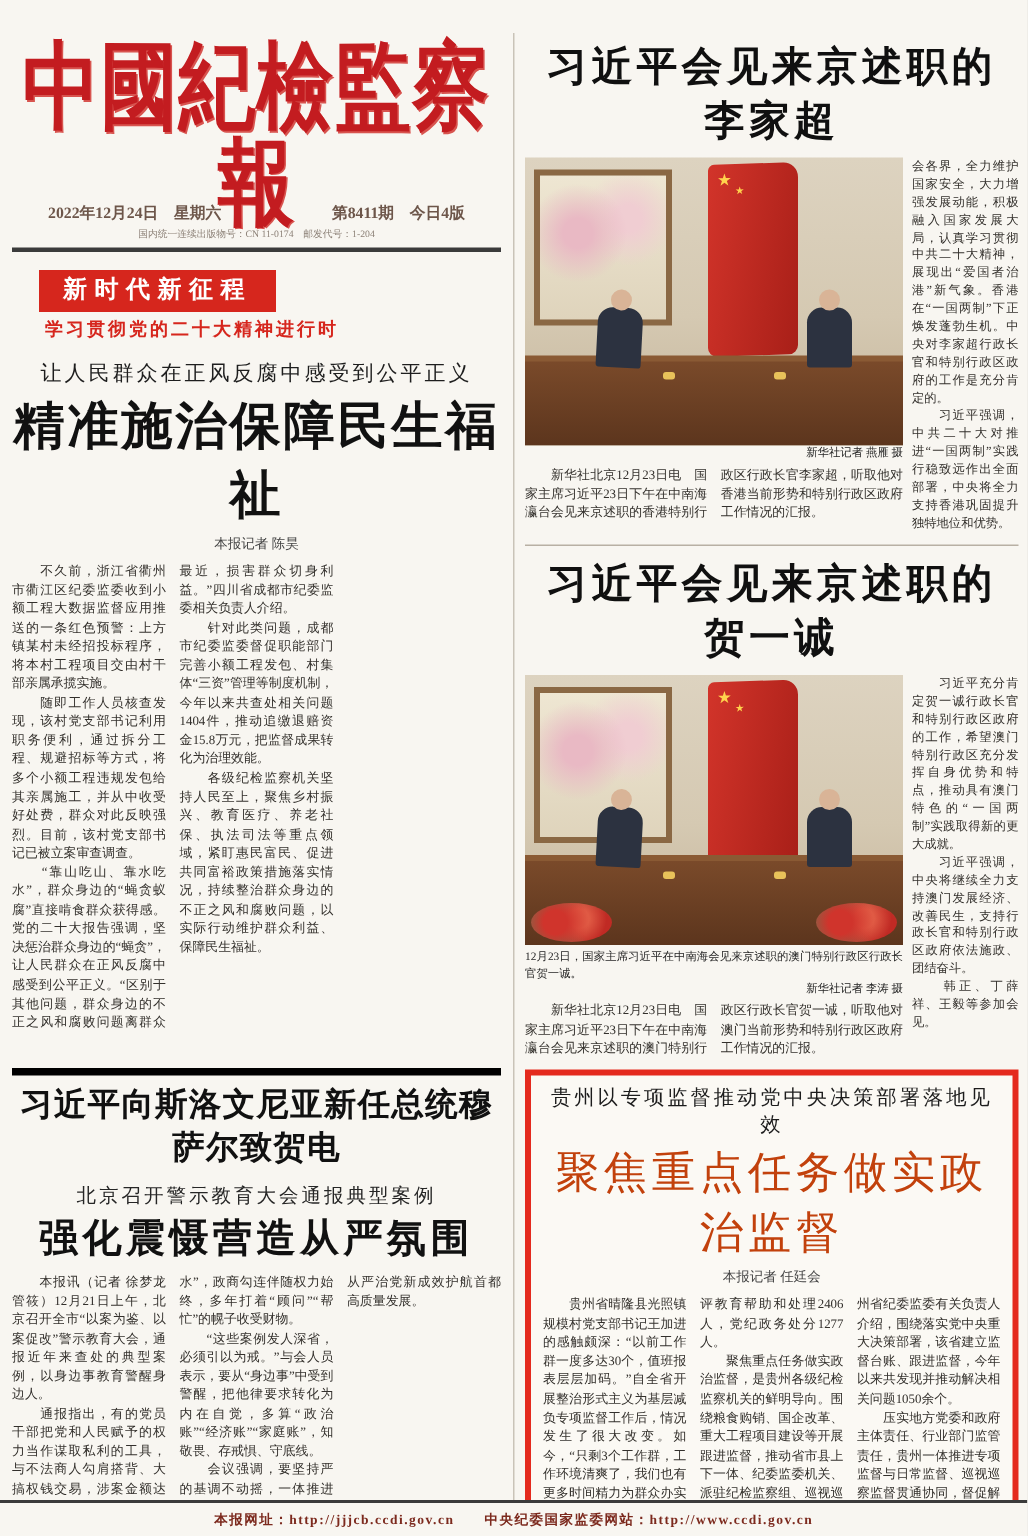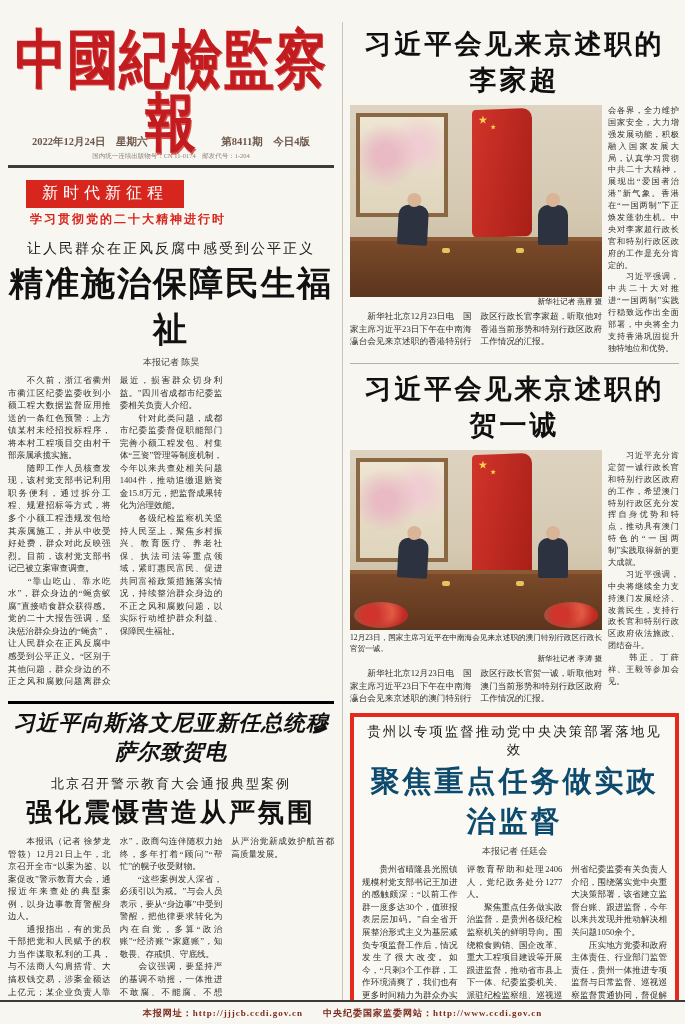--- a/index.html
+++ b/index.html
@@ -17,37 +17,37 @@
       letter-spacing:1px;text-align:center;margin-top:24px;
       text-shadow:1px 1px 0 #d8544f;transform:scaleY(1.25);transform-origin:top;}
   .org-line{color:#c2473f;font-size:8px;text-align:center;margin-top:22px;letter-spacing:1px;}
   .date-row{display:flex;justify-content:space-between;font-size:10.5px;color:#6d564a;
       margin:5px 24px 0 24px;font-weight:bold;}
   .pub-info{font-size:6.5px;color:#8d8278;text-align:center;margin-top:3px;}
   .thick-rule{height:3px;background:#3b3b3b;margin-top:4px;}
 
   
   .badge-wrap{margin:12px 0 0 18px;}
-  .badge-box{display:inline-block;background:#d6261d;color:#fff;font-weight:normal;
+  .badge-box{display:inline-block;background:#d6261d;color:#fff;font-weight:bold;
       font-size:16px;letter-spacing:5px;padding:3px 16px 4px 16px;
       font-family:"Liberation Sans","DejaVu Sans",sans-serif;}
   .badge-sub{color:#d6261d;font-weight:bold;font-size:12px;letter-spacing:2px;margin:3px 0 0 4px;}
 
   
   .kicker{font-size:14px;text-align:center;letter-spacing:2px;color:#1e1e1e;margin-top:12px;}
   .lead-headline{font-family:"Liberation Sans","DejaVu Sans",sans-serif;font-weight:900;
       font-size:34px;text-align:center;letter-spacing:2px;margin:3px 0 2px 0;color:#111;}
   .byline{font-size:9px;text-align:center;color:#444;margin:3px 0 5px 0;}
   .body-text{font-size:8.6px;line-height:1.46;text-align:justify;white-space:pre-wrap;
       color:#33302c;column-gap:9px;overflow:hidden;column-fill:auto;}
   .cols3{column-count:3;}
   .cols2{column-count:2;}
   .lead-body{height:318px;}
 
-  .greeting-sec{border-top:3px solid #000000;margin-top:9px;padding-top:4px;font-style:italic;}
+  .greeting-sec{border-top:5px solid #000000;margin-top:20px;padding-top:4px;}
   .greeting-headline{font-size:21.5px;font-weight:900;text-align:center;letter-spacing:1px;color:#111;}
   .greeting-body{height:80px;margin-top:4px;}
 
   .beijing-kicker{font-size:13px;text-align:center;letter-spacing:2px;margin-top:9px;}
   .beijing-headline{font-family:"Liberation Sans","DejaVu Sans",sans-serif;font-weight:900;
       font-size:26px;text-align:center;letter-spacing:3px;margin-top:2px;color:#111;}
   .beijing-body{height:206px;margin-top:5px;}
 
   
   .meet-headline{font-size:27px;font-weight:900;text-align:center;letter-spacing:3px;
@@ -89,22 +89,22 @@
   .cup1{left:92px;} .cup2{right:78px;}
   .flowers{position:absolute;width:54px;height:26px;border-radius:50%;
       background:radial-gradient(circle at 30% 50%,#d0342c 20%,transparent 55%),
                  radial-gradient(circle at 60% 40%,#e05a44 18%,transparent 50%),
                  radial-gradient(circle at 80% 60%,#c02a24 22%,transparent 55%),#7a6a4a;}
   .fl-l{left:4px;bottom:2px;} .fl-r{right:4px;bottom:2px;}
 
   
   .red-box{border:4px solid #e42a1e;margin-top:8px;padding:6px 8px 4px 8px;background:#fbf9f4;}
   .gz-kicker{font-size:13.5px;text-align:center;letter-spacing:2px;color:#1c1c1c;}
-  .gz-headline{font-size:29px;font-weight:700;text-align:center;letter-spacing:3px;
-      color:#0c4a6e;margin-top:3px;}
+  .gz-headline{font-size:29px;font-weight:400;text-align:center;letter-spacing:3px;
+      color:#c2410c;margin-top:3px;}
   .gz-body{height:252px;margin-top:4px;}
 
   
   .footer{flex:none;height:22px;border-top:2px solid #3b3b3b;display:flex;
       align-items:center;justify-content:center;background:#f8f6f1;}
   .footer-text{font-size:9px;color:#7c2a1e;font-weight:bold;letter-spacing:1px;}
 </style>
 </head>
 <body>
 

